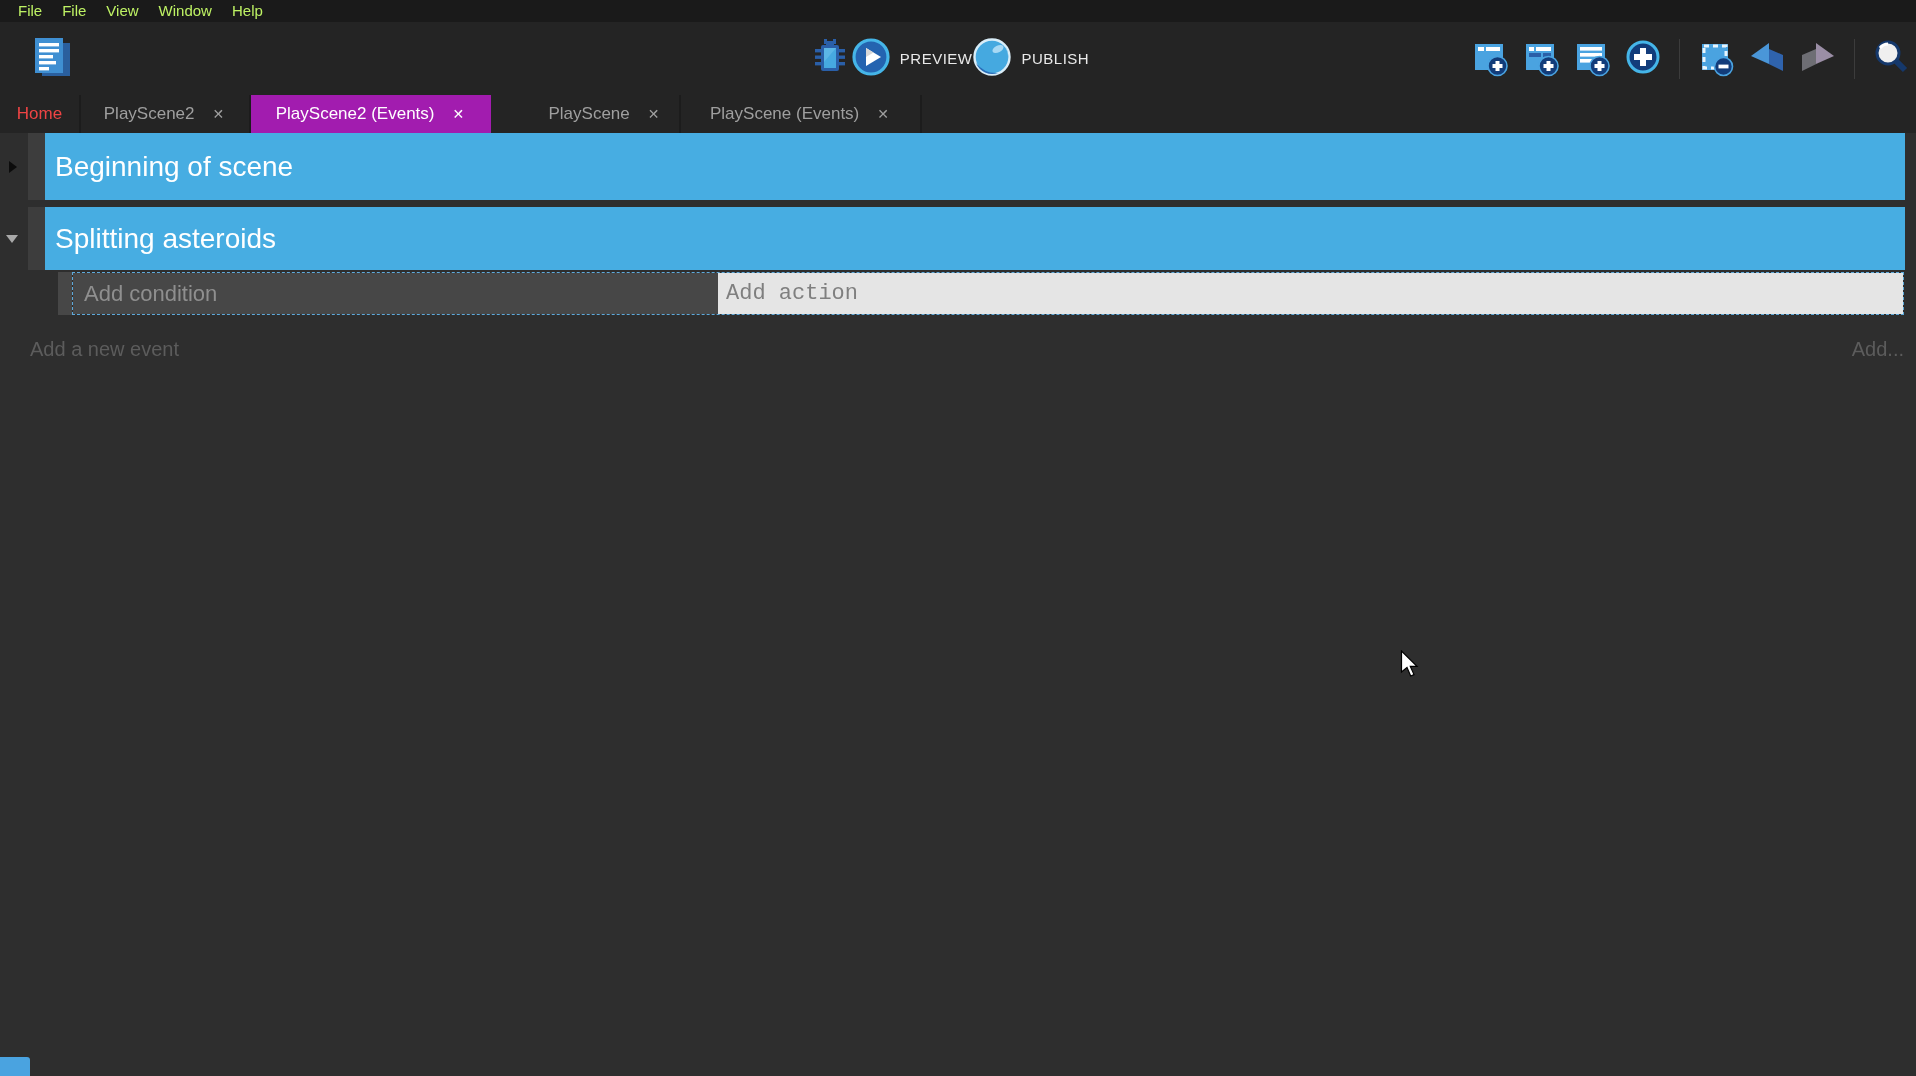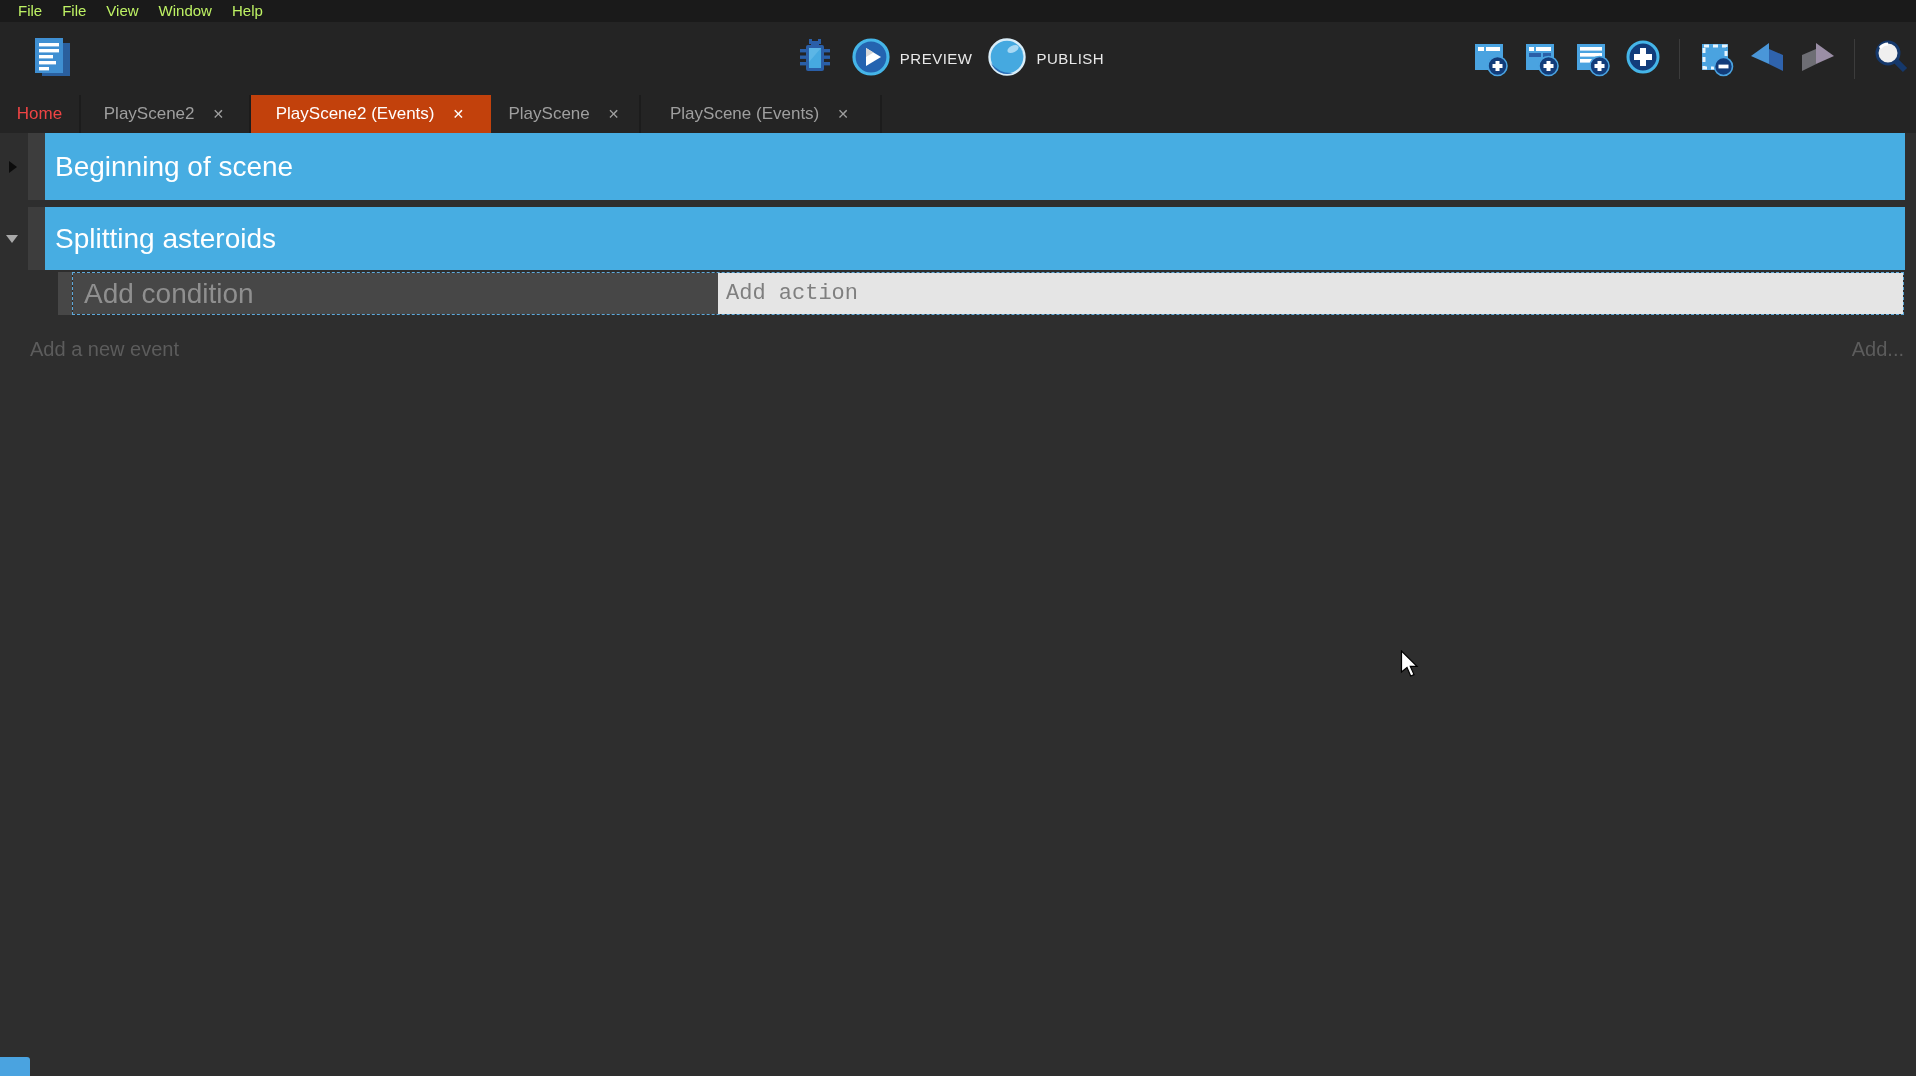--- a/index.html
+++ b/index.html
@@ -20,21 +20,21 @@
   }
 
   
   .toolbar {
     position:absolute; top:22px; left:0; right:0; height:73px;
     background:#242424;
   }
   .logo-btn { position:absolute; left:28px; top:11px; width:50px; height:50px; }
   .center-group {
     position:absolute; left:0; right:18px; top:0; height:73px;
-    display:flex; align-items:center; justify-content:center; gap:15px;
+    display:flex; align-items:center; justify-content:center; gap:0;
   }
   .tb-btn { display:flex; align-items:center; gap:9px; }
   .tb-label { color:#e9e9e9; font-size:15px; letter-spacing:0.5px; }
   .right-group {
     position:absolute; right:5px; top:0; height:73px;
     display:flex; align-items:center; gap:11px;
   }
   .tb-sep { width:1px; height:40px; background:#3c3c3c; margin:0 5px; }
 
   
@@ -43,23 +43,23 @@
     background:#242424; display:flex;
   }
   .tab {
     height:38px; display:flex; align-items:center; justify-content:center;
     gap:16px; font-size:17px; color:#9f9f9f; border-right:2px solid #1c1c1c;
     cursor:default; flex:0 0 auto;
   }
   .tab.home { width:81px; color:#ef4444; }
   .tab.t2 { width:170px; }
   .tab.t3 { width:240px; }
-  .tab.t4 { width:150px; }
+  .tab.t4 { width:150px;margin-left:40px; }
   .tab.t5 { width:241px; }
-  .tab.active { background:#c2410c; color:#ffffff; border-right:none; }
+  .tab.active { background:#a21caf; color:#ffffff; border-right:none; }
   .tab-close { font-size:14px; line-height:1; color:inherit; padding:2px; }
   .tab-close::before { content:"✕"; }
 
   
   .events { position:absolute; top:133px; left:0; right:0; }
   .group-row { display:flex; margin-bottom:7px; position:relative; }
   .arrow-col { width:28px; position:relative; flex:0 0 28px; }
   .tri-right {
     position:absolute; left:9px; top:50%; margin-top:-6px;
     width:0; height:0;
@@ -79,21 +79,21 @@
     color:#ffffff; font-size:28px; font-weight:400;
   }
   .instr-row { display:flex; margin:2px 12px 0 58px; height:43px; }
   .instr-handle { flex:0 0 14px; background:#474747; }
   .instr-box {
     flex:1; display:flex; border:1px dashed #5ea9da;
   }
   .cond-cell {
     width:645px; flex:0 0 645px; background:#474747;
     display:flex; align-items:center; padding-left:11px;
-    color:#8f8f8f; font-size:28px;
+    color:#8f8f8f; font-size:22px;
   }
   .act-cell {
     flex:1; background:#e5e5e5;
     display:flex; align-items:center; padding-left:8px;
     color:#7f7f7f; font-size:22px;font-family:Liberation Mono, monospace;
   }
   .add-row {
     display:flex; justify-content:space-between; align-items:flex-end;
     margin:23px 12px 0 30px; color:#5c5c5c; font-size:20px;
   }

